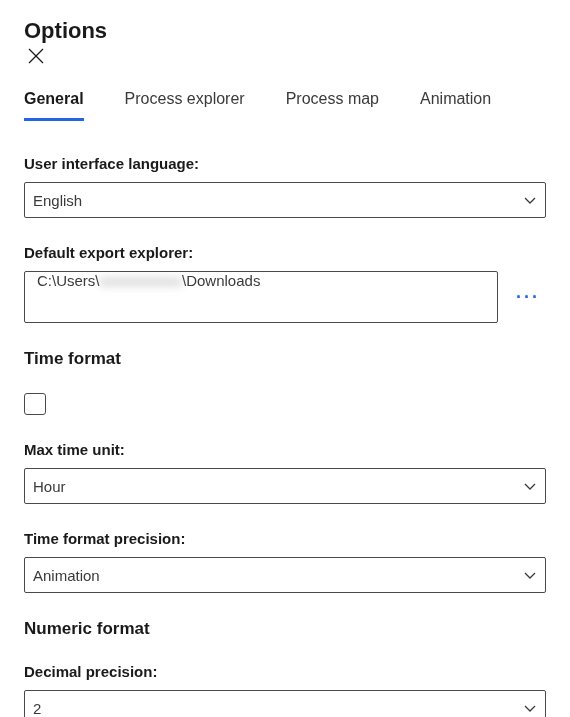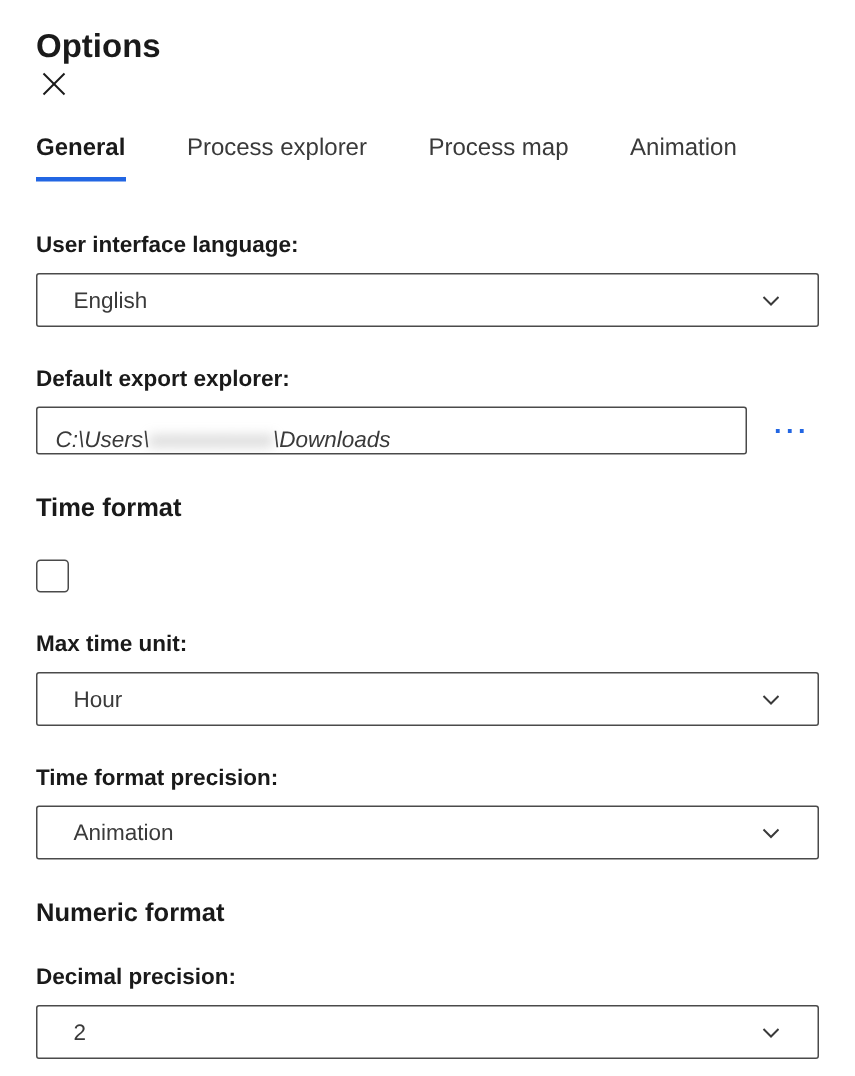--- a/index.html
+++ b/index.html
@@ -64,49 +64,48 @@
       margin-bottom: 24px;
     }
     .select {
       width: 100%;
       border: 1px solid #4a4a4a;
       border-radius: 2px;
       height: 36px;
       display: flex;
       align-items: center;
       justify-content: space-between;
-      padding: 0 24px;
+      padding: 0 8px;
       cursor: pointer;
       background: #fff;
       margin-bottom: 26px;
     }
     .select-value {
       font-size: 15px;
       color: #3a3a3a;
     }
     .chevron { color: #3a3a3a; }
     .textfield-row {
       display: flex;
       align-items: center;
       gap: 12px;
       margin-bottom: 26px;
     }
     .textfield {
       flex: 1;
       border: 1px solid #4a4a4a;
       border-radius: 2px;
-      height: 32px;
+      height: 52px;
       padding: 0 12px;
       font-size: 15px;
       color: #3a3a3a;
       display: flex;
-      align-items: flex-end;
+      align-items: flex-start;
       overflow: hidden;
       white-space: nowrap;
-      font-style: italic;
     }
     .blurred {
       filter: blur(4px);
       color: #999;
     }
     .more-btn {
       background: none;
       border: none;
       cursor: pointer;
       color: #2266e3;

